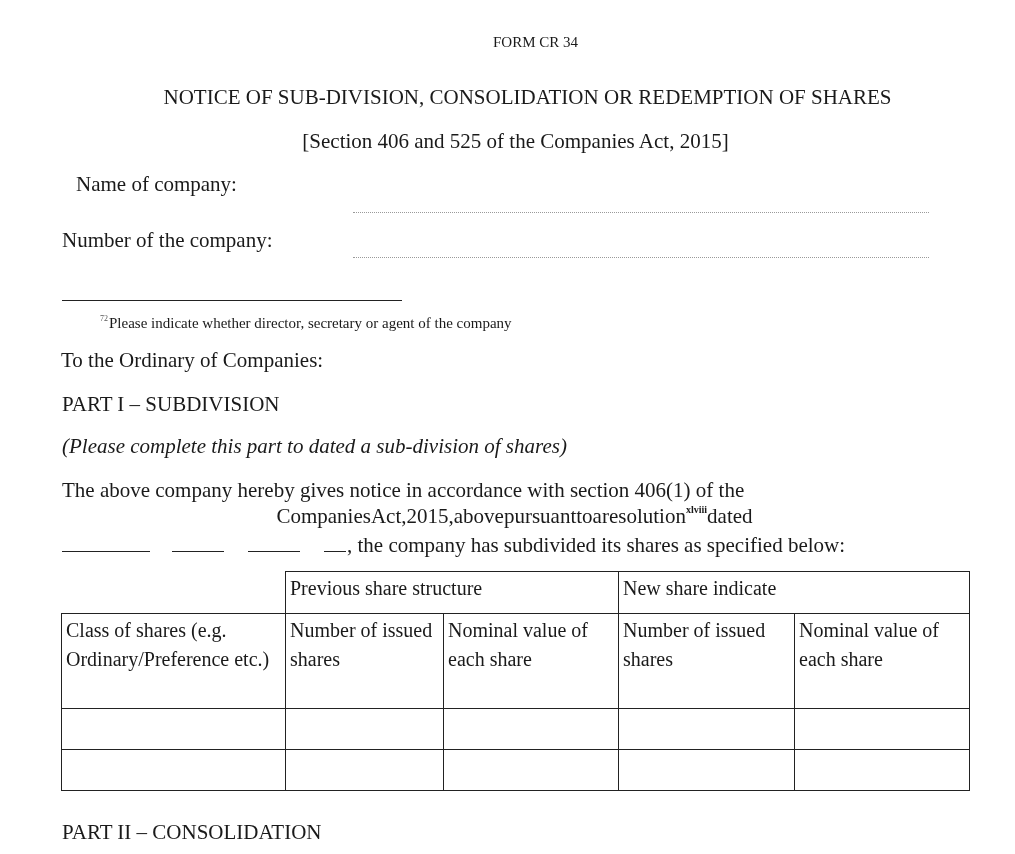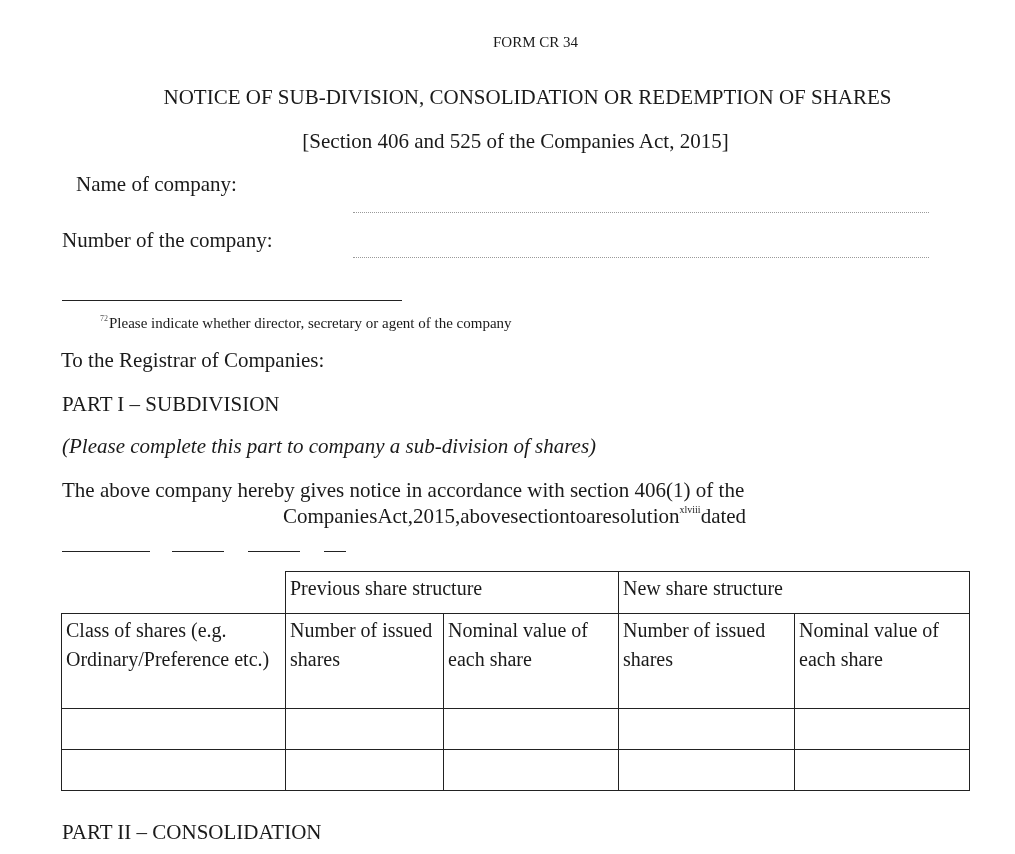--- a/index.html
+++ b/index.html
@@ -66,20 +66,21 @@
       top: 504px;
       left: 62px;
       width: 905px;
       font-size: 21px;
       display: flex;
       justify-content: center;
     }
     .para-line2 sup {
       font-size: 10px;
       vertical-align: 10px;
+      font-weight: bold;
     }
     .para-line3 { top: 533px; left: 62px; font-size: 21px; }
     .blank { display: inline-block; border-bottom: 1.5px solid #222; height: 18px; vertical-align: baseline; }
     .b1 { width: 88px; margin-right: 22px; }
     .b2 { width: 52px; margin-right: 24px; }
     .b3 { width: 52px; margin-right: 24px; }
     .b4 { width: 22px; margin-right: 1px; }
 
     
     .share-table {
@@ -119,46 +120,46 @@
 <div class="abs center section-ref">[Section 406 and 525 of the Companies Act, 2015]</div>
 
 <div class="abs label name-label">Name of company:</div>
 <div class="dotted dotted-1"></div>
 <div class="abs label number-label">Number of the company:</div>
 <div class="dotted dotted-2"></div>
 
 <div class="footnote-rule"></div>
 <div class="abs footnote"><sup>72</sup><span>Please indicate whether director, secretary or agent of the company</span></div>
 
-<div class="abs registrar">To the Registrar of Companies:</div>
+<div class="abs registrar">To the Ordinary of Companies:</div>
 <div class="abs part1">PART I – SUBDIVISION</div>
-<div class="abs part1-instr">(Please complete this part to company a sub-division of shares)</div>
+<div class="abs part1-instr">(Please complete this part to dated a sub-division of shares)</div>
 
 <div class="abs para-line1">The above company hereby gives notice in accordance with section 406(1) of the</div>
 <div class="abs para-line2">
   <span>Companies</span>
   <span>Act,</span>
   <span>2015,</span>
   <span>above</span>
-  <span>section</span>
+  <span>pursuant</span>
   <span>to</span>
   <span>a</span>
   <span><span>resolution</span><sup>xlviii</sup></span>
   <span>dated</span>
 </div>
 <div class="abs para-line3">
-  <span class="blank b1"></span><span class="blank b2"></span><span class="blank b3"></span><span class="blank b4"></span>
+  <span class="blank b1"></span><span class="blank b2"></span><span class="blank b3"></span><span class="blank b4"></span><span>, the company has subdivided its shares as specified below:</span>
 </div>
 
 <table class="share-table">
   <tbody>
       <tr class="row-group">
     <td class="c1 empty-corner"></td>
     <td colspan="2">Previous share structure</td>
-    <td colspan="2">New share structure</td>
+    <td colspan="2">New share indicate</td>
   </tr>
   <tr class="row-head">
     <td class="c1">Class of shares (e.g. Ordinary/Preference etc.)</td>
     <td class="c2">Number of issued shares</td>
     <td class="c3">Nominal value of each share</td>
     <td class="c4">Number of issued shares</td>
     <td class="c5">Nominal value of each share</td>
   </tr>
   <tr class="row-data">
     <td></td>

